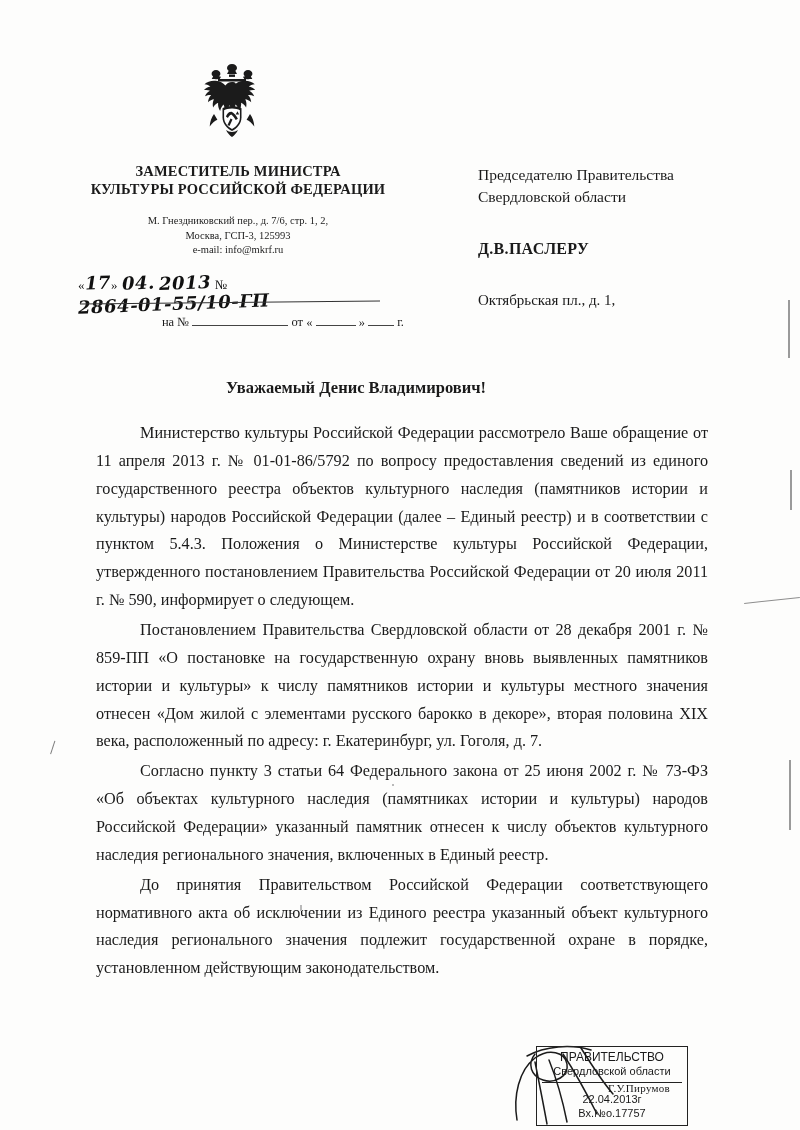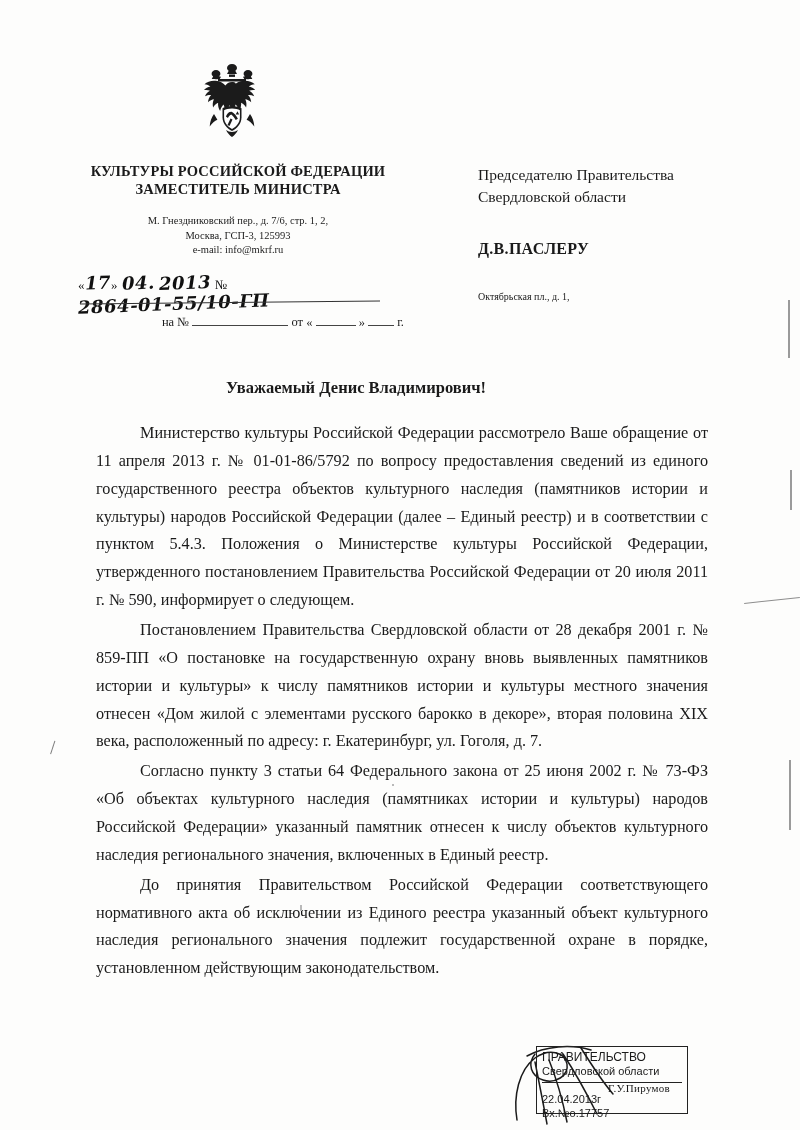--- a/index.html
+++ b/index.html
@@ -113,21 +113,21 @@
     line-height: 1.45;
   }
   .addressee .name {
     margin-top: 28px;
     font-weight: bold;
     font-size: 16px;
     letter-spacing: 0.3px;
   }
   .addressee .addr {
     margin-top: 30px;
-    font-size: 10px;
+    font-size: 15px;
     line-height: 1.45;
   }
 
   
   .salutation {
     position: absolute;
     left: 0;
     top: 378px;
     width: 712px;
     text-align: center;
@@ -166,28 +166,29 @@
     height: 92px;
     pointer-events: none;
   }
 
   
   .stamp {
     position: absolute;
     left: 536px;
     top: 1046px;
     width: 152px;
-    height: 68px;
+    height: 80px;
     border: 1.4px solid #222;
     background: rgba(255,255,255,0.0);
     font-family: "Liberation Sans", sans-serif;
     font-size: 11.5px;
     line-height: 1.25;
     padding: 3px 5px;
     box-sizing: border-box;
+    text-align: center;
   }
   .stamp .s-t1 { font-size: 12px; }
   .stamp .s-t2 { font-size: 11px; }
   .stamp .s-sep {
     border-top: 1.2px solid #222;
     margin: 3px 0 3px 0;
     width: 100%;
   }
   .stamp .s-t3 { font-size: 11px; margin-top: 10px; }
   .stamp .s-t4 { font-size: 11px; }
@@ -250,22 +251,22 @@
         <path d="M41.5 49.2 l1.6 3.2 -3.4 .2z"></path>
 
         <path d="M30 68 c1.6 3 3.6 5.4 6 7 2.4 -1.6 4.4 -4 6 -7 -1.8 1.2 -3.8 1.9 -6 1.9 -2.2 0 -4.2 -.7 -6 -1.9z"></path>
         <path d="M18 52 c-2.6 3.6 -4 7.8 -4.3 12.4 2.4 -3.2 5 -5.4 7.7 -6.6z"></path>
         <path d="M54 52 c2.6 3.6 4 7.8 4.3 12.4 -2.4 -3.2 -5 -5.4 -7.7 -6.6z"></path>
       </g>
     </svg>
   </div>
 
   <div class="letterhead">
+    <div class="lh-title">ЗАМЕСТИТЕЛЬ МИНИСТРА</div>
     <div class="lh-title">КУЛЬТУРЫ РОССИЙСКОЙ ФЕДЕРАЦИИ</div>
-    <div class="lh-title">ЗАМЕСТИТЕЛЬ МИНИСТРА</div>
     <div class="lh-addr">
       <div>М. Гнездниковский пер., д. 7/6, стр. 1, 2,</div>
       <div>Москва, ГСП-3, 125993</div>
       <div>e-mail: info@mkrf.ru</div>
     </div>
   </div>
 
   <div class="hw-line">
     <span class="hw hw-small">«</span><span class="hw">17</span><span class="hw hw-small">»</span>
     <span class="hw">04.</span>

